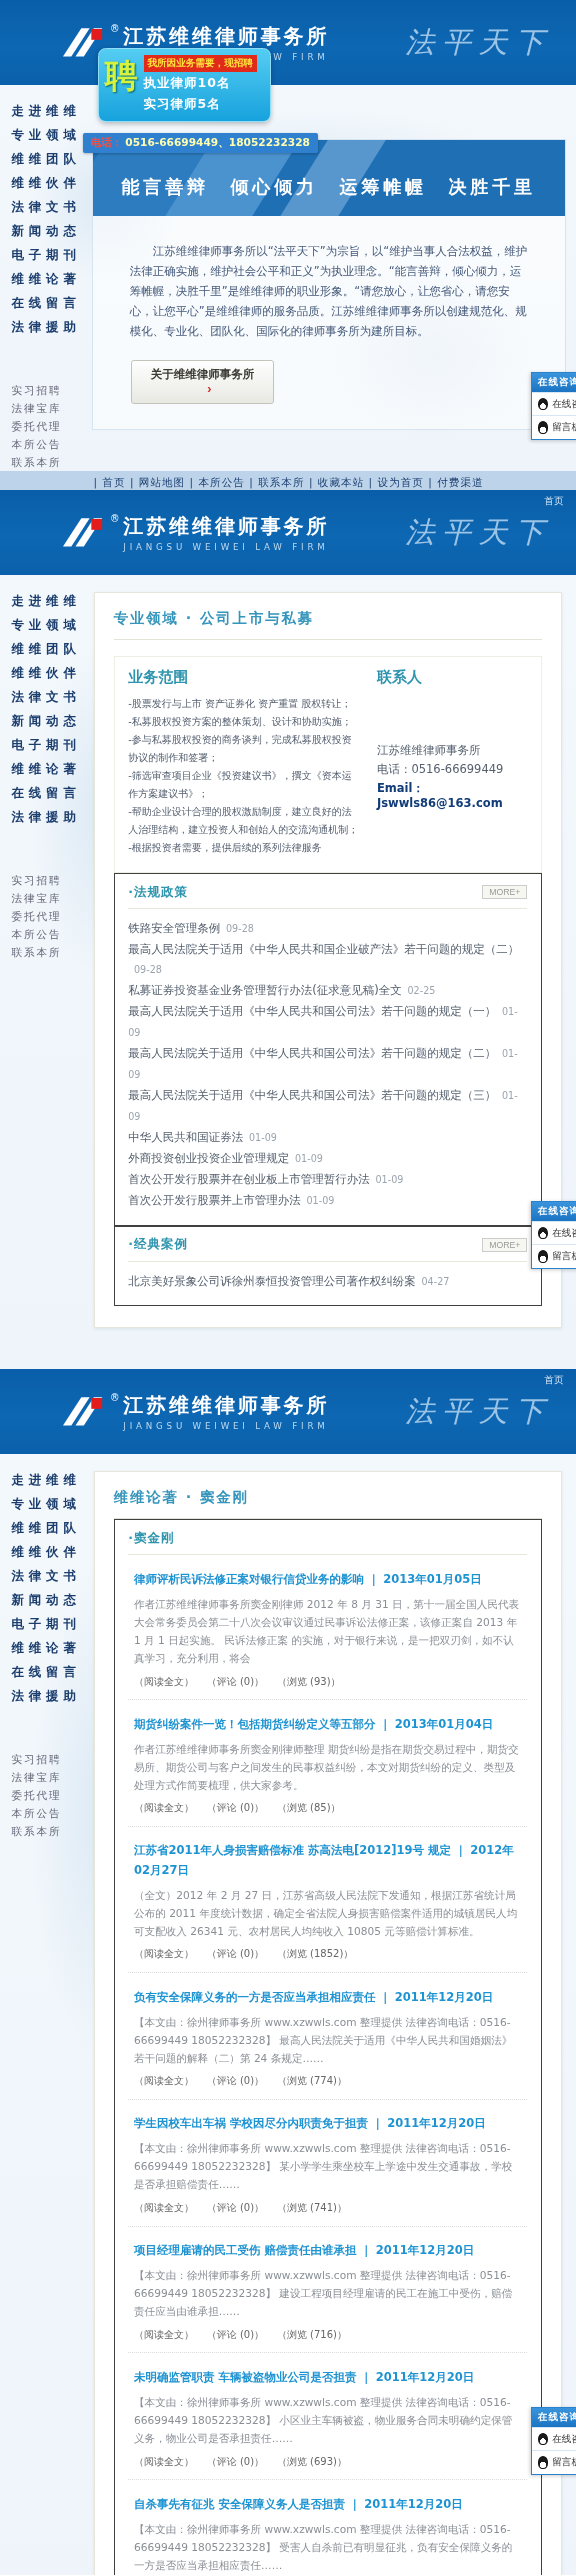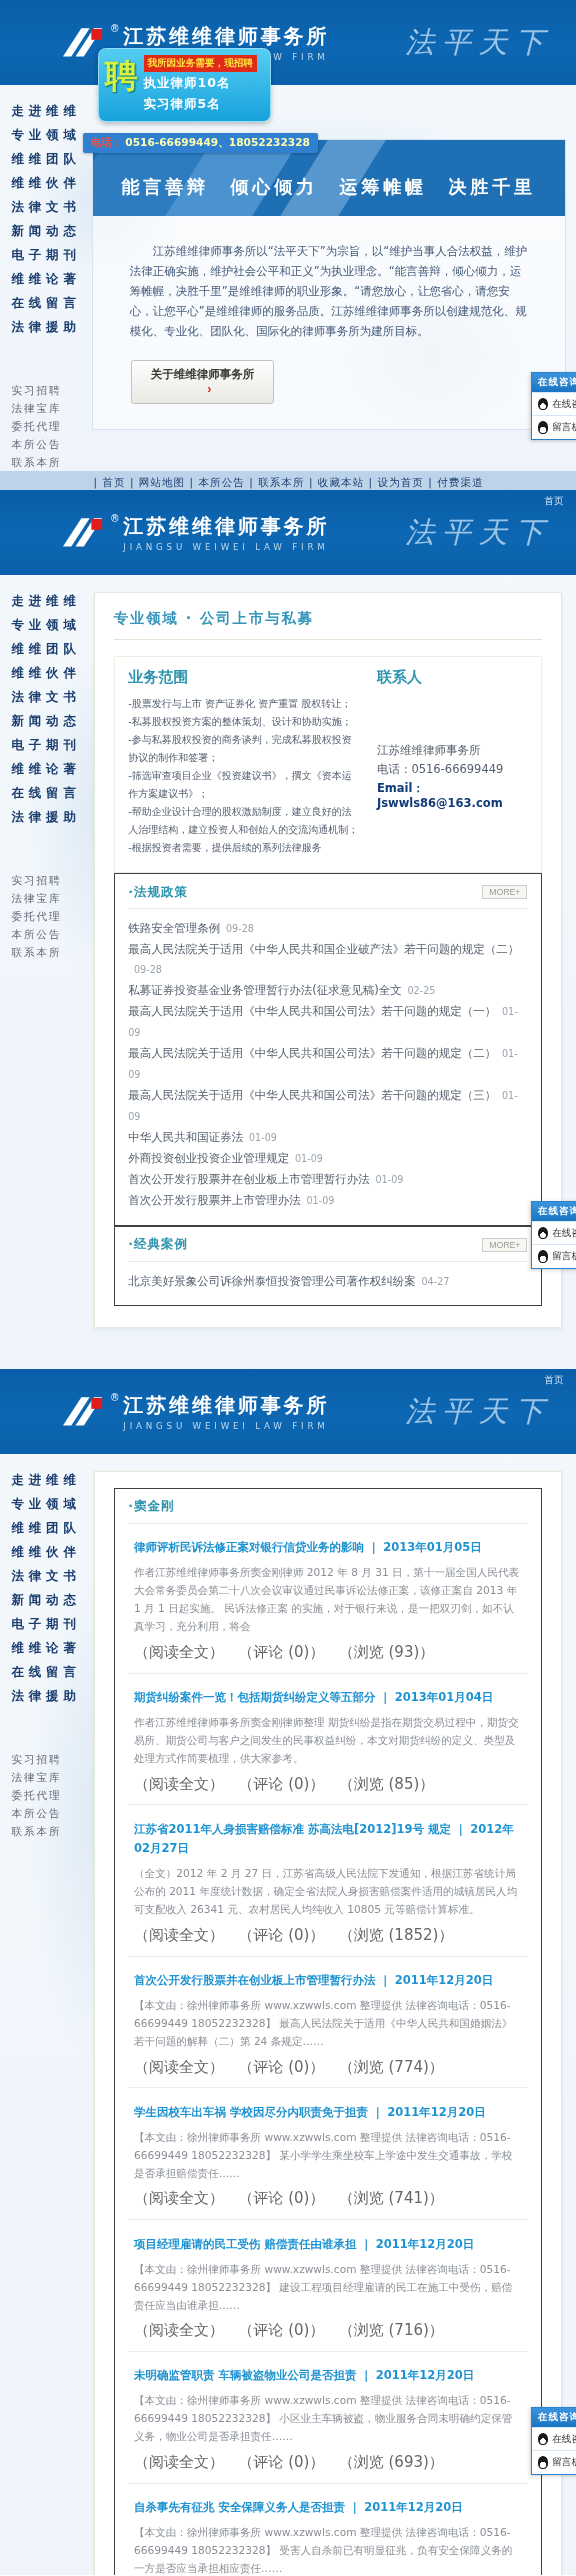--- a/index.html
+++ b/index.html
@@ -69,21 +69,21 @@
   .sec-title { font-size:12.5px; font-weight:bold; color:#2f95ae; letter-spacing:1px; }
   .more-btn { font-size:8.7px; color:#999; border:1px solid #ccc; background:#f7f7f2; padding:1px 5.8px; cursor:pointer; }
   .sec-list { padding-top:8.7px; }
   .sec-item { font-size:11.5px; color:#55606e; line-height:20px; text-decoration:none; display:block; }
   .sec-item .dt { color:#9aa4ae; font-size:9.6px; margin-left:5.8px; }
 
   
   .art { padding:12.5px 5.8px 10.6px; border-bottom:1px dotted #ddd; }
   .art-title { font-size:11.5px; font-weight:bold; color:#1e93d2; text-decoration:none; line-height:16.3px; }
   .art-body { margin-top:7.7px; font-size:10.6px; color:#8a8f96; line-height:18px; }
-  .art-links { margin-top:7.7px; font-size:15px; color:#666; }
+  .art-links { margin-top:7.7px; font-size:10px; color:#666; }
   .art-links span { margin-right:9.6px; cursor:pointer; }
 
   
   .qq-widget { position:absolute; right:-46px; width:92px; border:1px solid #2b82cc; background:#fff; z-index:30; box-shadow:-1px 1px 3.8px rgba(0,0,0,.2); }
   .qq-head { background:linear-gradient(180deg,#3a94dd,#1a74c2); color:#fff; font-size:9.6px; font-weight:bold; padding:2.9px 5.8px; letter-spacing:1px; }
   .qq-row { display:flex; align-items:center; gap:3.8px; padding:4.8px 5.8px; border-top:1px solid #d6e6f5; font-size:9.6px; color:#333; cursor:pointer; }
   .qq-icon { width:10.6px; height:12.5px; flex:none; border-radius:50% 50% 46% 46%; background:radial-gradient(circle at 50% 72%, #fff 0 34%, #1a1a1a 35%); border:1px solid #111; }
   .page1 .qq-widget { bottom:50px; }
   .page2 .qq-widget, .page3 .qq-widget { bottom:100px; }
 
@@ -327,20 +327,21 @@
       <div class="side-links">
         <a class="side-link" href="#">实习招聘</a>
           <a class="side-link" href="#">法律宝库</a>
           <a class="side-link" href="#">委托代理</a>
           <a class="side-link" href="#">本所公告</a>
           <a class="side-link" href="#">联系本所</a>
       </div>
     </aside>
     <main class="main">
       <div class="panel">
+        <div class="panel-title">维维论著 · 窦金刚</div>
         <div class="sec">
           <div class="sec-head">
             <span class="sec-title">·窦金刚</span>
           </div>
           <div>
 
               <article class="art">
                 <a class="art-title" href="#">律师评析民诉法修正案对银行信贷业务的影响 ｜ 2013年01月05日</a>
                 <p class="art-body">作者江苏维维律师事务所窦金刚律师 2012 年 8 月 31 日，第十一届全国人民代表大会常务委员会第二十八次会议审议通过民事诉讼法修正案，该修正案自 2013 年 1 月 1 日起实施。 民诉法修正案 的实施，对于银行来说，是一把双刃剑，如不认真学习，充分利用，将会</p>
                 <div class="art-links">
@@ -364,21 +365,21 @@
                 <a class="art-title" href="#">江苏省2011年人身损害赔偿标准 苏高法电[2012]19号 规定 ｜ 2012年02月27日</a>
                 <p class="art-body">（全文）2012 年 2 月 27 日，江苏省高级人民法院下发通知，根据江苏省统计局公布的 2011 年度统计数据，确定全省法院人身损害赔偿案件适用的城镇居民人均可支配收入 26341 元、农村居民人均纯收入 10805 元等赔偿计算标准。</p>
                 <div class="art-links">
                   <span>（阅读全文）</span>
                   <span>（评论 (0)）</span>
                   <span>（浏览 (1852)）</span>
                 </div>
               </article>
 
               <article class="art">
-                <a class="art-title" href="#">首次公开发行股票并在创业板上市管理暂行办法 ｜ 2011年12月20日</a>
+                <a class="art-title" href="#">负有安全保障义务的一方是否应当承担相应责任 ｜ 2011年12月20日</a>
                 <p class="art-body">【本文由：徐州律师事务所 www.xzwwls.com 整理提供 法律咨询电话：0516-66699449 18052232328】 最高人民法院关于适用《中华人民共和国婚姻法》若干问题的解释（二）第 24 条规定……</p>
                 <div class="art-links">
                   <span>（阅读全文）</span>
                   <span>（评论 (0)）</span>
                   <span>（浏览 (774)）</span>
                 </div>
               </article>
 
               <article class="art">
                 <a class="art-title" href="#">学生因校车出车祸 学校因尽分内职责免于担责 ｜ 2011年12月20日</a>

